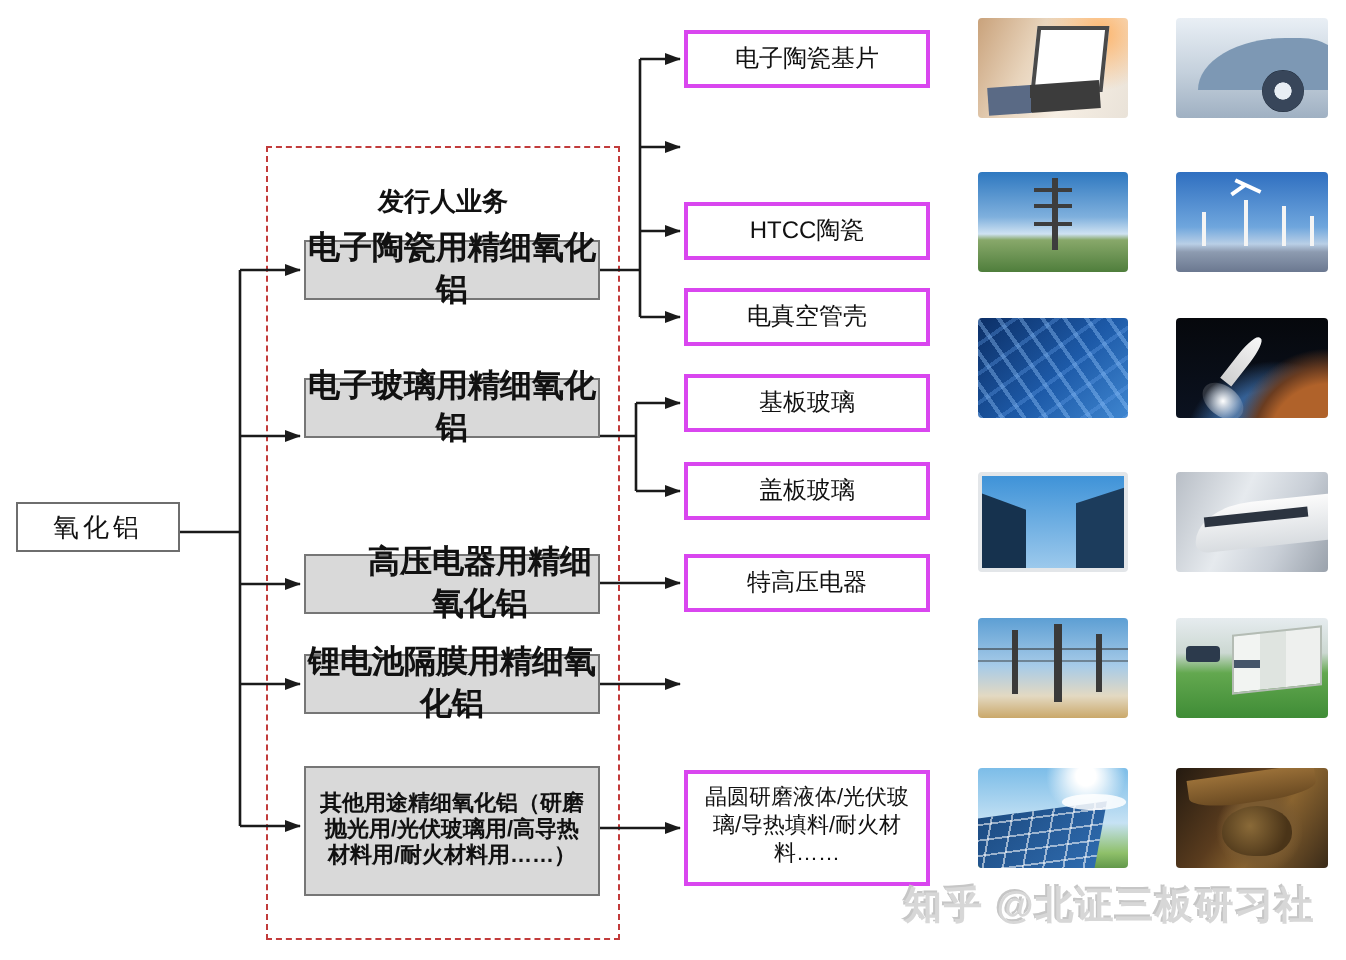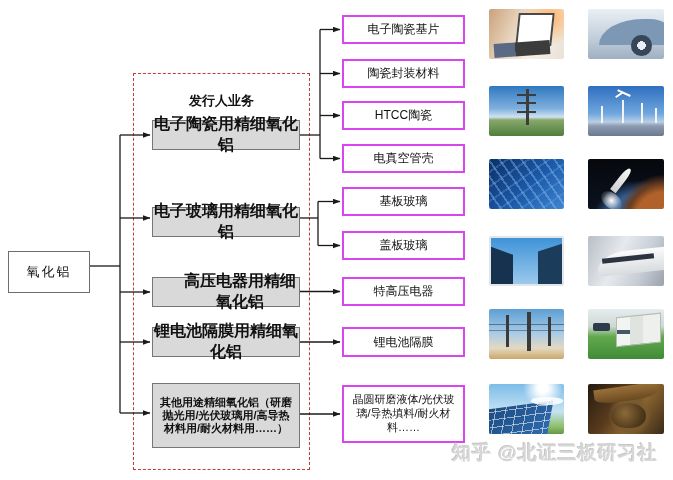--- a/index.html
+++ b/index.html
@@ -4,21 +4,21 @@
 <style>
   * { margin:0; padding:0; box-sizing:border-box; }
   html,body { background:#fff; }
   body { font-family:"Liberation Sans", sans-serif; }
   .canvas { position:relative; width:673px; height:480px; background:#ffffff; overflow:hidden; }
 
   .lines { position:absolute; left:0; top:0; width:673px; height:480px; z-index:1; }
 
   .box { position:absolute; display:flex; align-items:center; justify-content:center;
          text-align:center; z-index:2; color:#111; }
-  .src-box { left:8px; top:251px; width:82px; height:42px; background:#fff;
+  .src-box { left:8px; top:251px; width:82px; height:25px; background:#fff;
              border:1px solid #6e6e6e; font-size:13px; letter-spacing:2px; }
   .group-box { position:absolute; left:133px; top:73px; width:177px; height:397px;
                border:1px dashed #c23b3b; z-index:0; }
   .group-title { position:absolute; left:133px; top:92px; width:177px; text-align:center;
                  font-weight:bold; font-size:13px; z-index:2; color:#111; }
   .group-footer { position:absolute; left:133px; top:449px; width:177px; text-align:center;
                   font-weight:bold; font-size:13.5px; z-index:2; color:#111; }
   .biz { left:152px; width:148px; height:30px; background:#d9d9d9; border:1px solid #767676;
          font-size:16px; font-weight:600; }
   .biz.tall { height:65px; font-size:11px; line-height:1.2; padding:18px 4px; }
@@ -151,33 +151,31 @@
       <path d="M300,414 H340" marker-end="url(#arr)"></path>
     </g>
   </svg>
 
   <div class="group-box"></div>
   <div class="group-title">发行人业务</div>
 
   <div class="box src-box">氧化铝</div>
 
   <div class="box biz" style="top:120px;">电子陶瓷用精细氧化铝</div>
-  <div class="box biz" style="top:207px;">电子玻璃用精细氧化铝</div>
+  <div class="box biz" style="top:189px;">电子玻璃用精细氧化铝</div>
   <div class="box biz" style="top:277px;padding-left:28px;">高压电器用精细氧化铝</div>
   <div class="box biz" style="top:327px;">锂电池隔膜用精细氧化铝</div>
   <div class="box biz tall" style="top:383px;">其他用途精细氧化铝（研磨抛光用/光伏玻璃用/高导热材料用/耐火材料用……）</div>
 
   <div class="box app" style="top:15px;">电子陶瓷基片</div>
-  <div class="box app" style="top:59px;">陶瓷封装材料</div>
   <div class="box app" style="top:101px;">HTCC陶瓷</div>
   <div class="box app" style="top:144px;">电真空管壳</div>
   <div class="box app" style="top:187px;">基板玻璃</div>
   <div class="box app" style="top:231px;">盖板玻璃</div>
   <div class="box app" style="top:277px;">特高压电器</div>
-  <div class="box app" style="top:327px;height:30px;">锂电池隔膜</div>
   <div class="box app tall" style="top:385px;">晶圆研磨液体/光伏玻璃/导热填料/耐火材料……</div>
 
   <div class="ph p1" style="left:489px;top:9px;" title="laptop-office-photo"></div>
   <div class="ph p2" style="left:588px;top:9px;width:76px;" title="digital-car-photo"></div>
   <div class="ph p3" style="left:489px;top:86px;" title="signal-tower-photo"></div>
   <div class="ph p4" style="left:588px;top:86px;width:76px;" title="wind-turbines-photo"></div>
   <div class="ph p5" style="left:489px;top:159px;" title="circuit-board-photo"></div>
   <div class="ph p6" style="left:588px;top:159px;width:76px;" title="rocket-launch-photo"></div>
   <div class="ph p7" style="left:489px;top:236px;" title="led-display-photo"></div>
   <div class="ph p8" style="left:588px;top:236px;width:76px;" title="high-speed-train-photo"></div>

